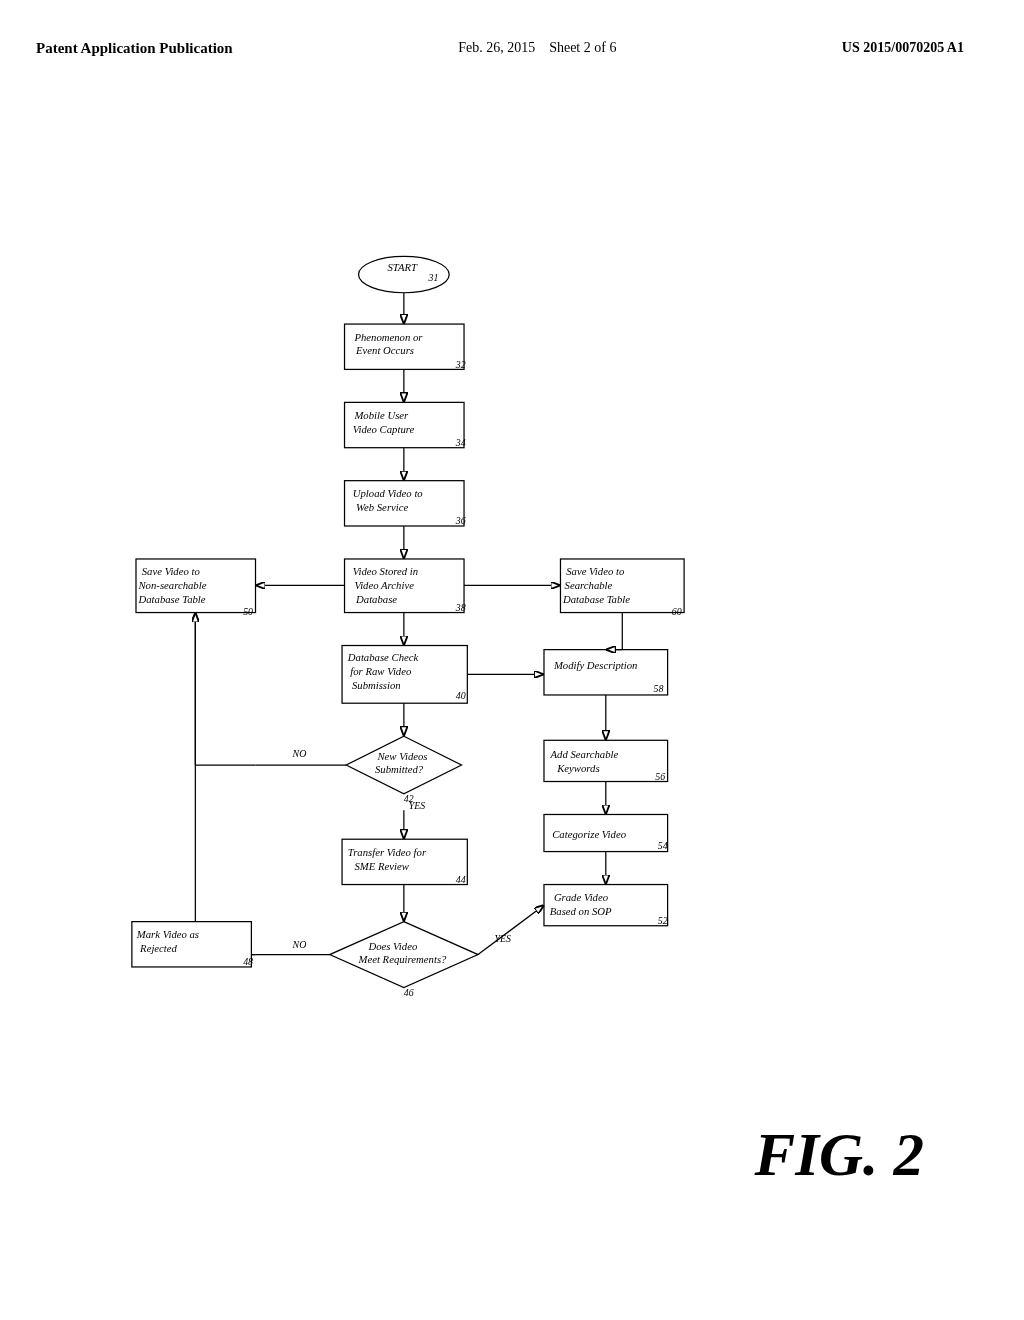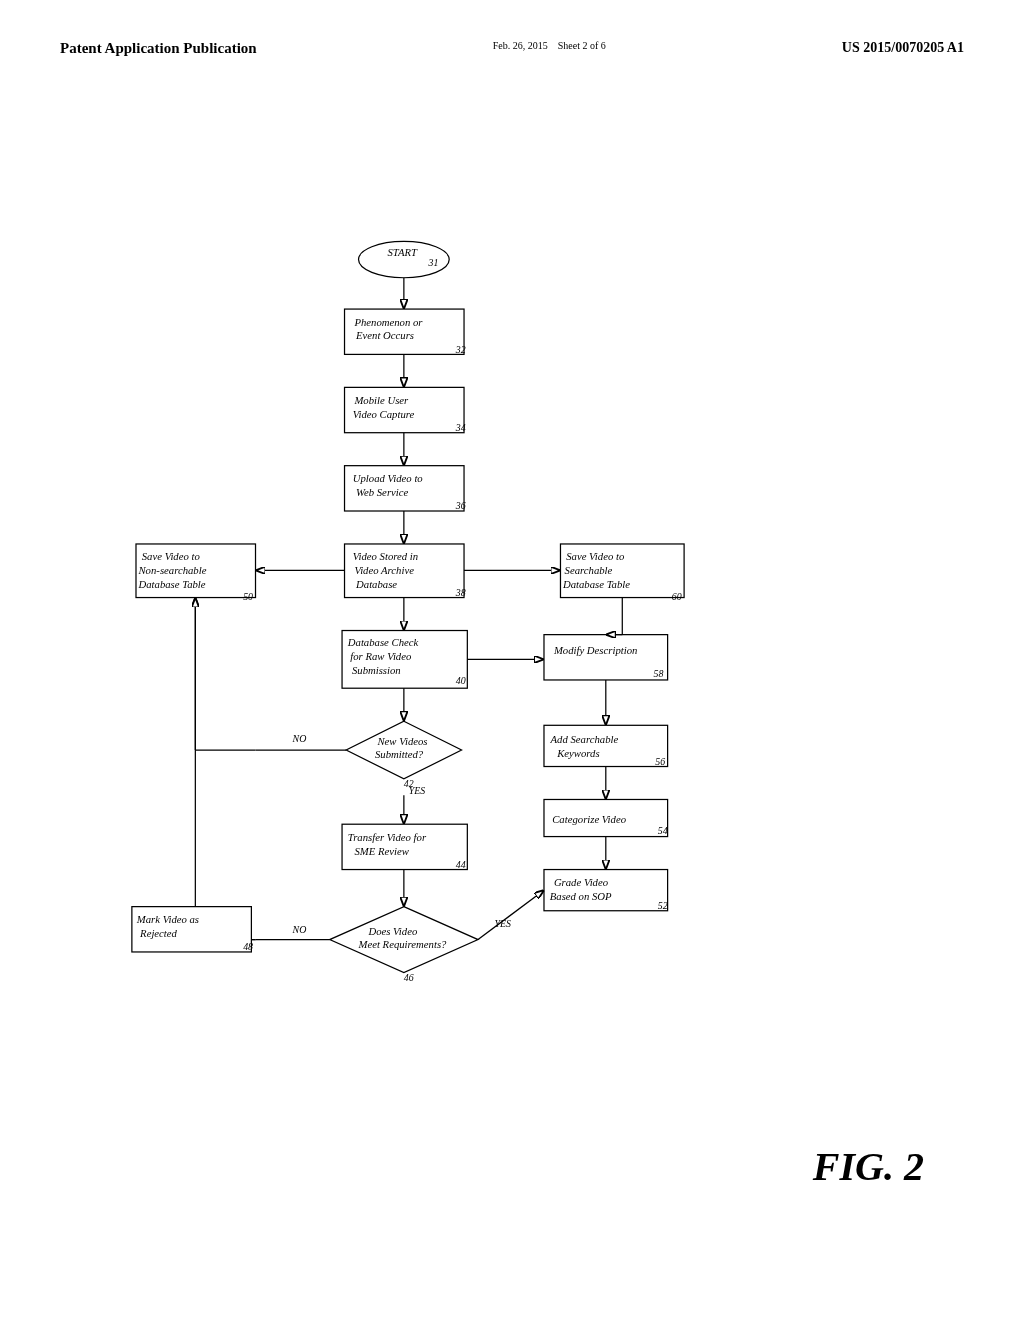--- a/index.html
+++ b/index.html
@@ -9,58 +9,58 @@
       background: #fff;
       font-family: 'Times New Roman', Times, serif;
       position: relative;
       overflow: hidden;
     }
 
     .page-header {
       display: flex;
       justify-content: space-between;
       align-items: flex-start;
-      padding: 40px 60px 0 60px;
+      padding: 40px 60px 0 36px;
       font-size: 14px;
     }
 
     .header-left {
       font-weight: bold;
       font-size: 15px;
     }
 
     .header-center {
-      font-size: 10px;
+      font-size: 14px;
       text-align: center;
     }
 
     .header-right {
       font-size: 14px;
       font-weight: bold;
     }
 
     .diagram-area {
       position: absolute;
-      top: 97px;
+      top: 112px;
       left: 0;
       width: 844px;
       height: 1100px;
     }
 
     
     .diagram-svg {
       width: 100%;
       height: 100%;
     }
 
     .fig-label {
       position: absolute;
       bottom: 130px;
       right: 100px;
-      font-size: 40px;
+      font-size: 61px;
       font-style: italic;
       font-weight: bold;
       font-family: 'Times New Roman', Times, serif;
     }
   </style>
 </head>
 <body>
 
 <div class="page-header">
   <div class="header-left">Patent Application Publication</div>

